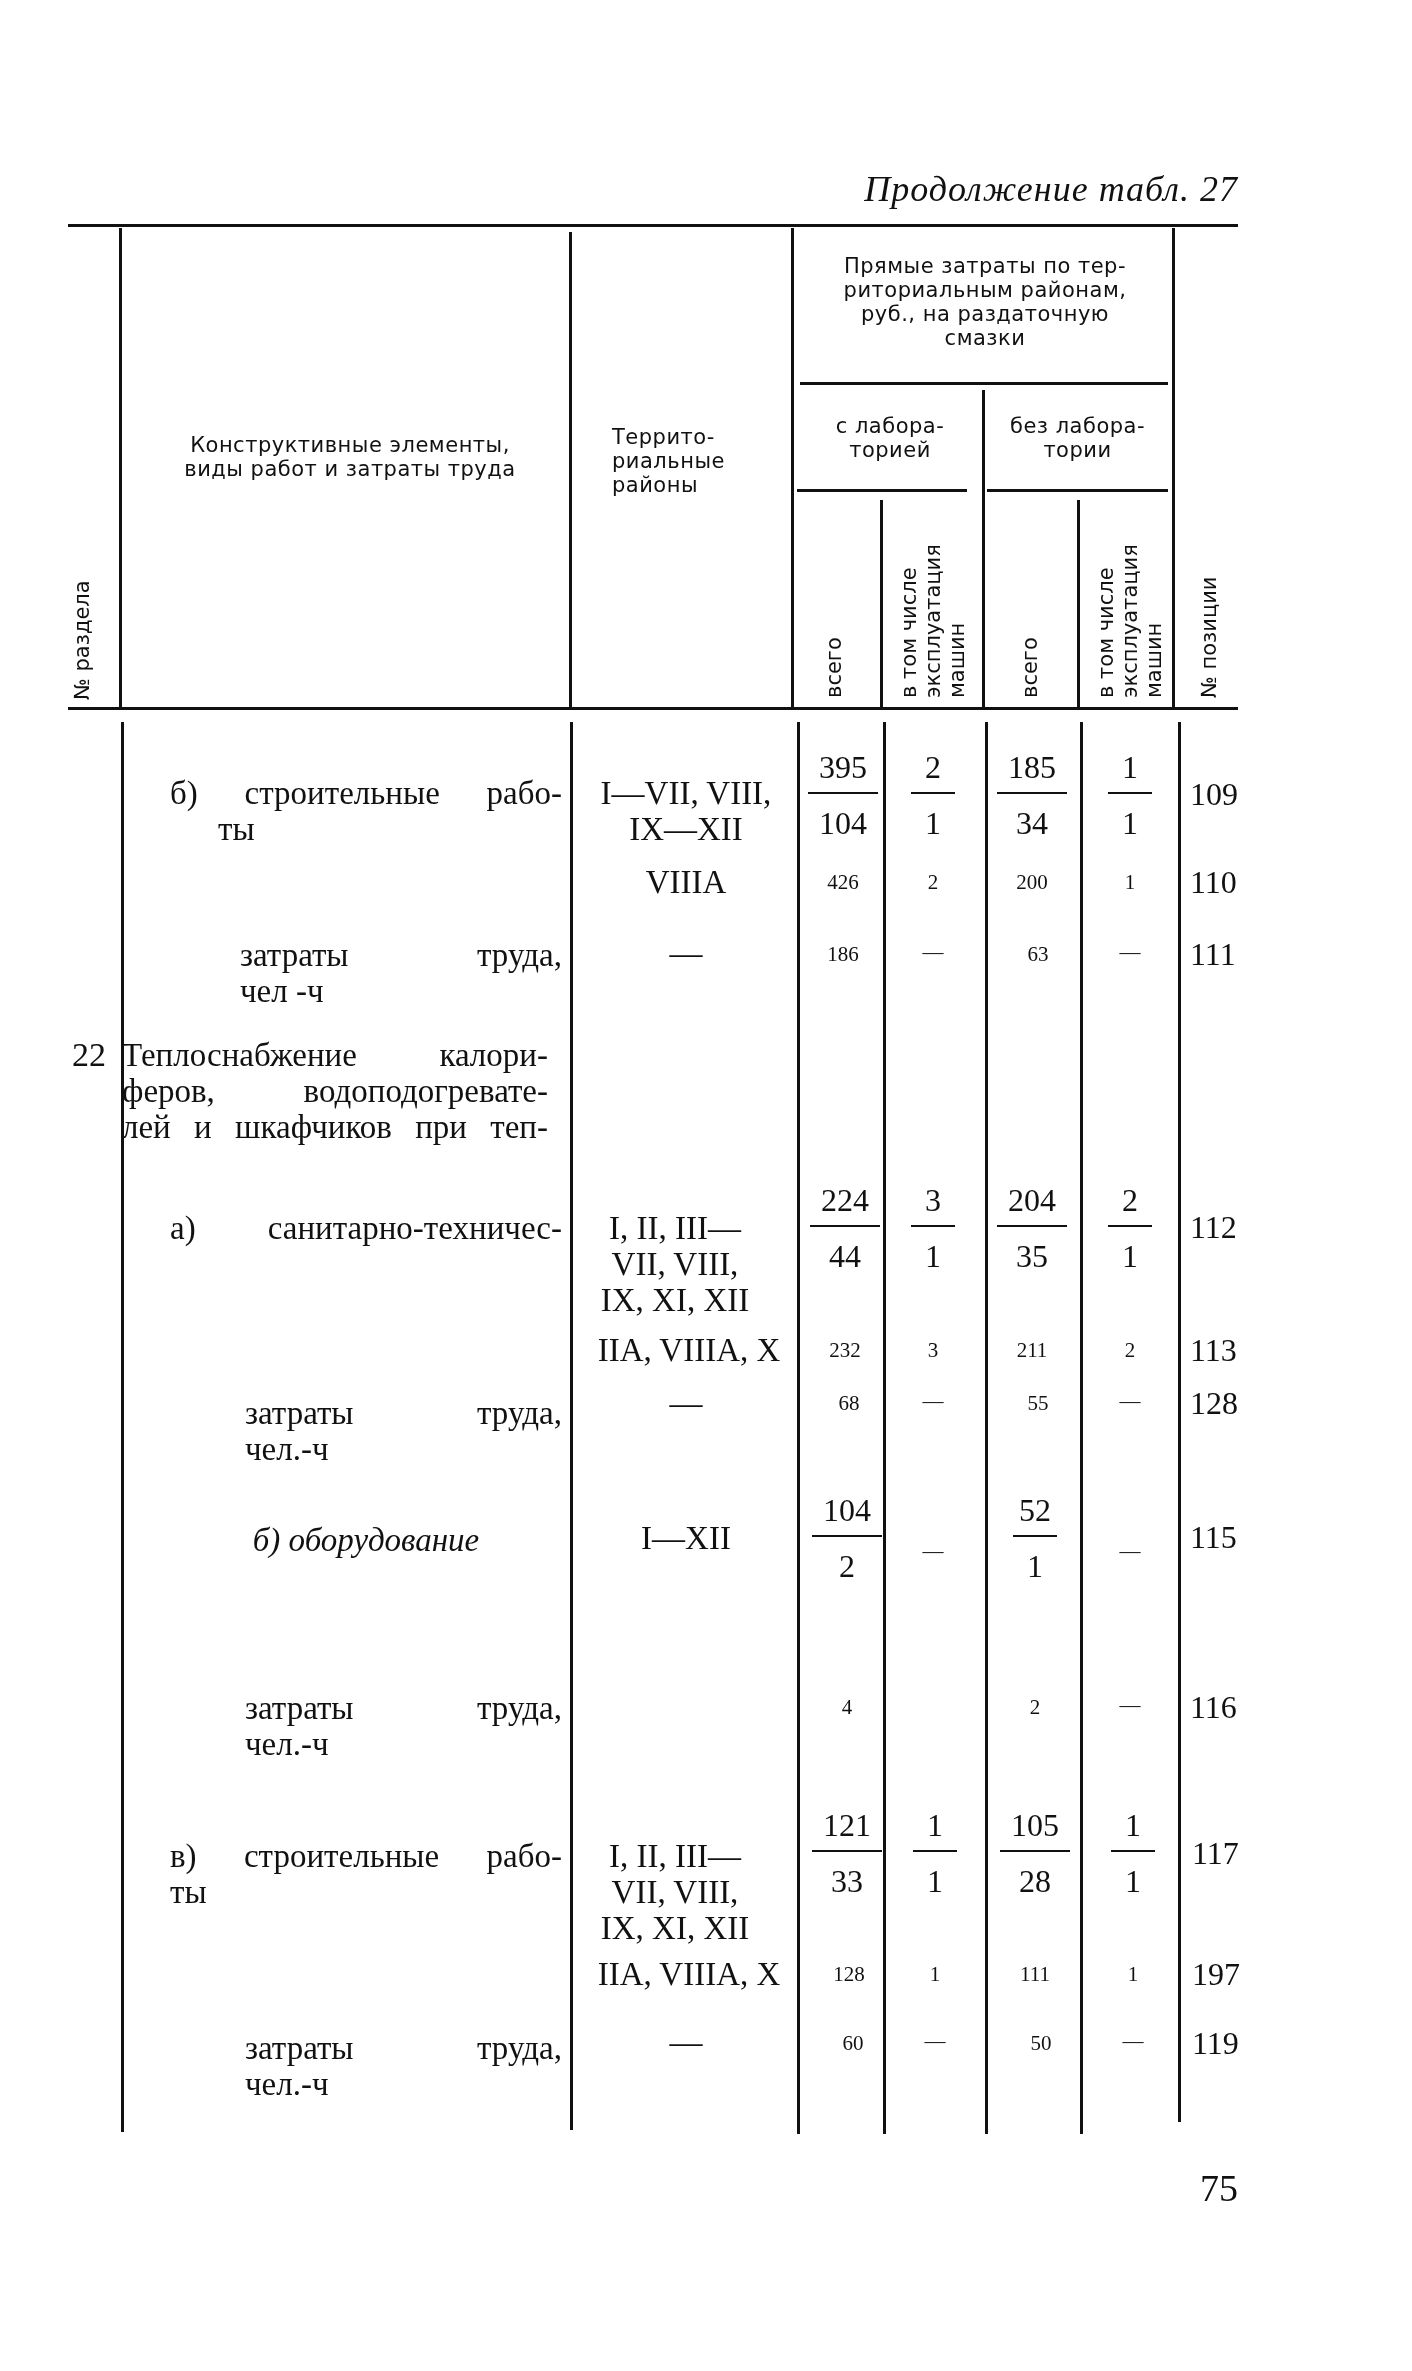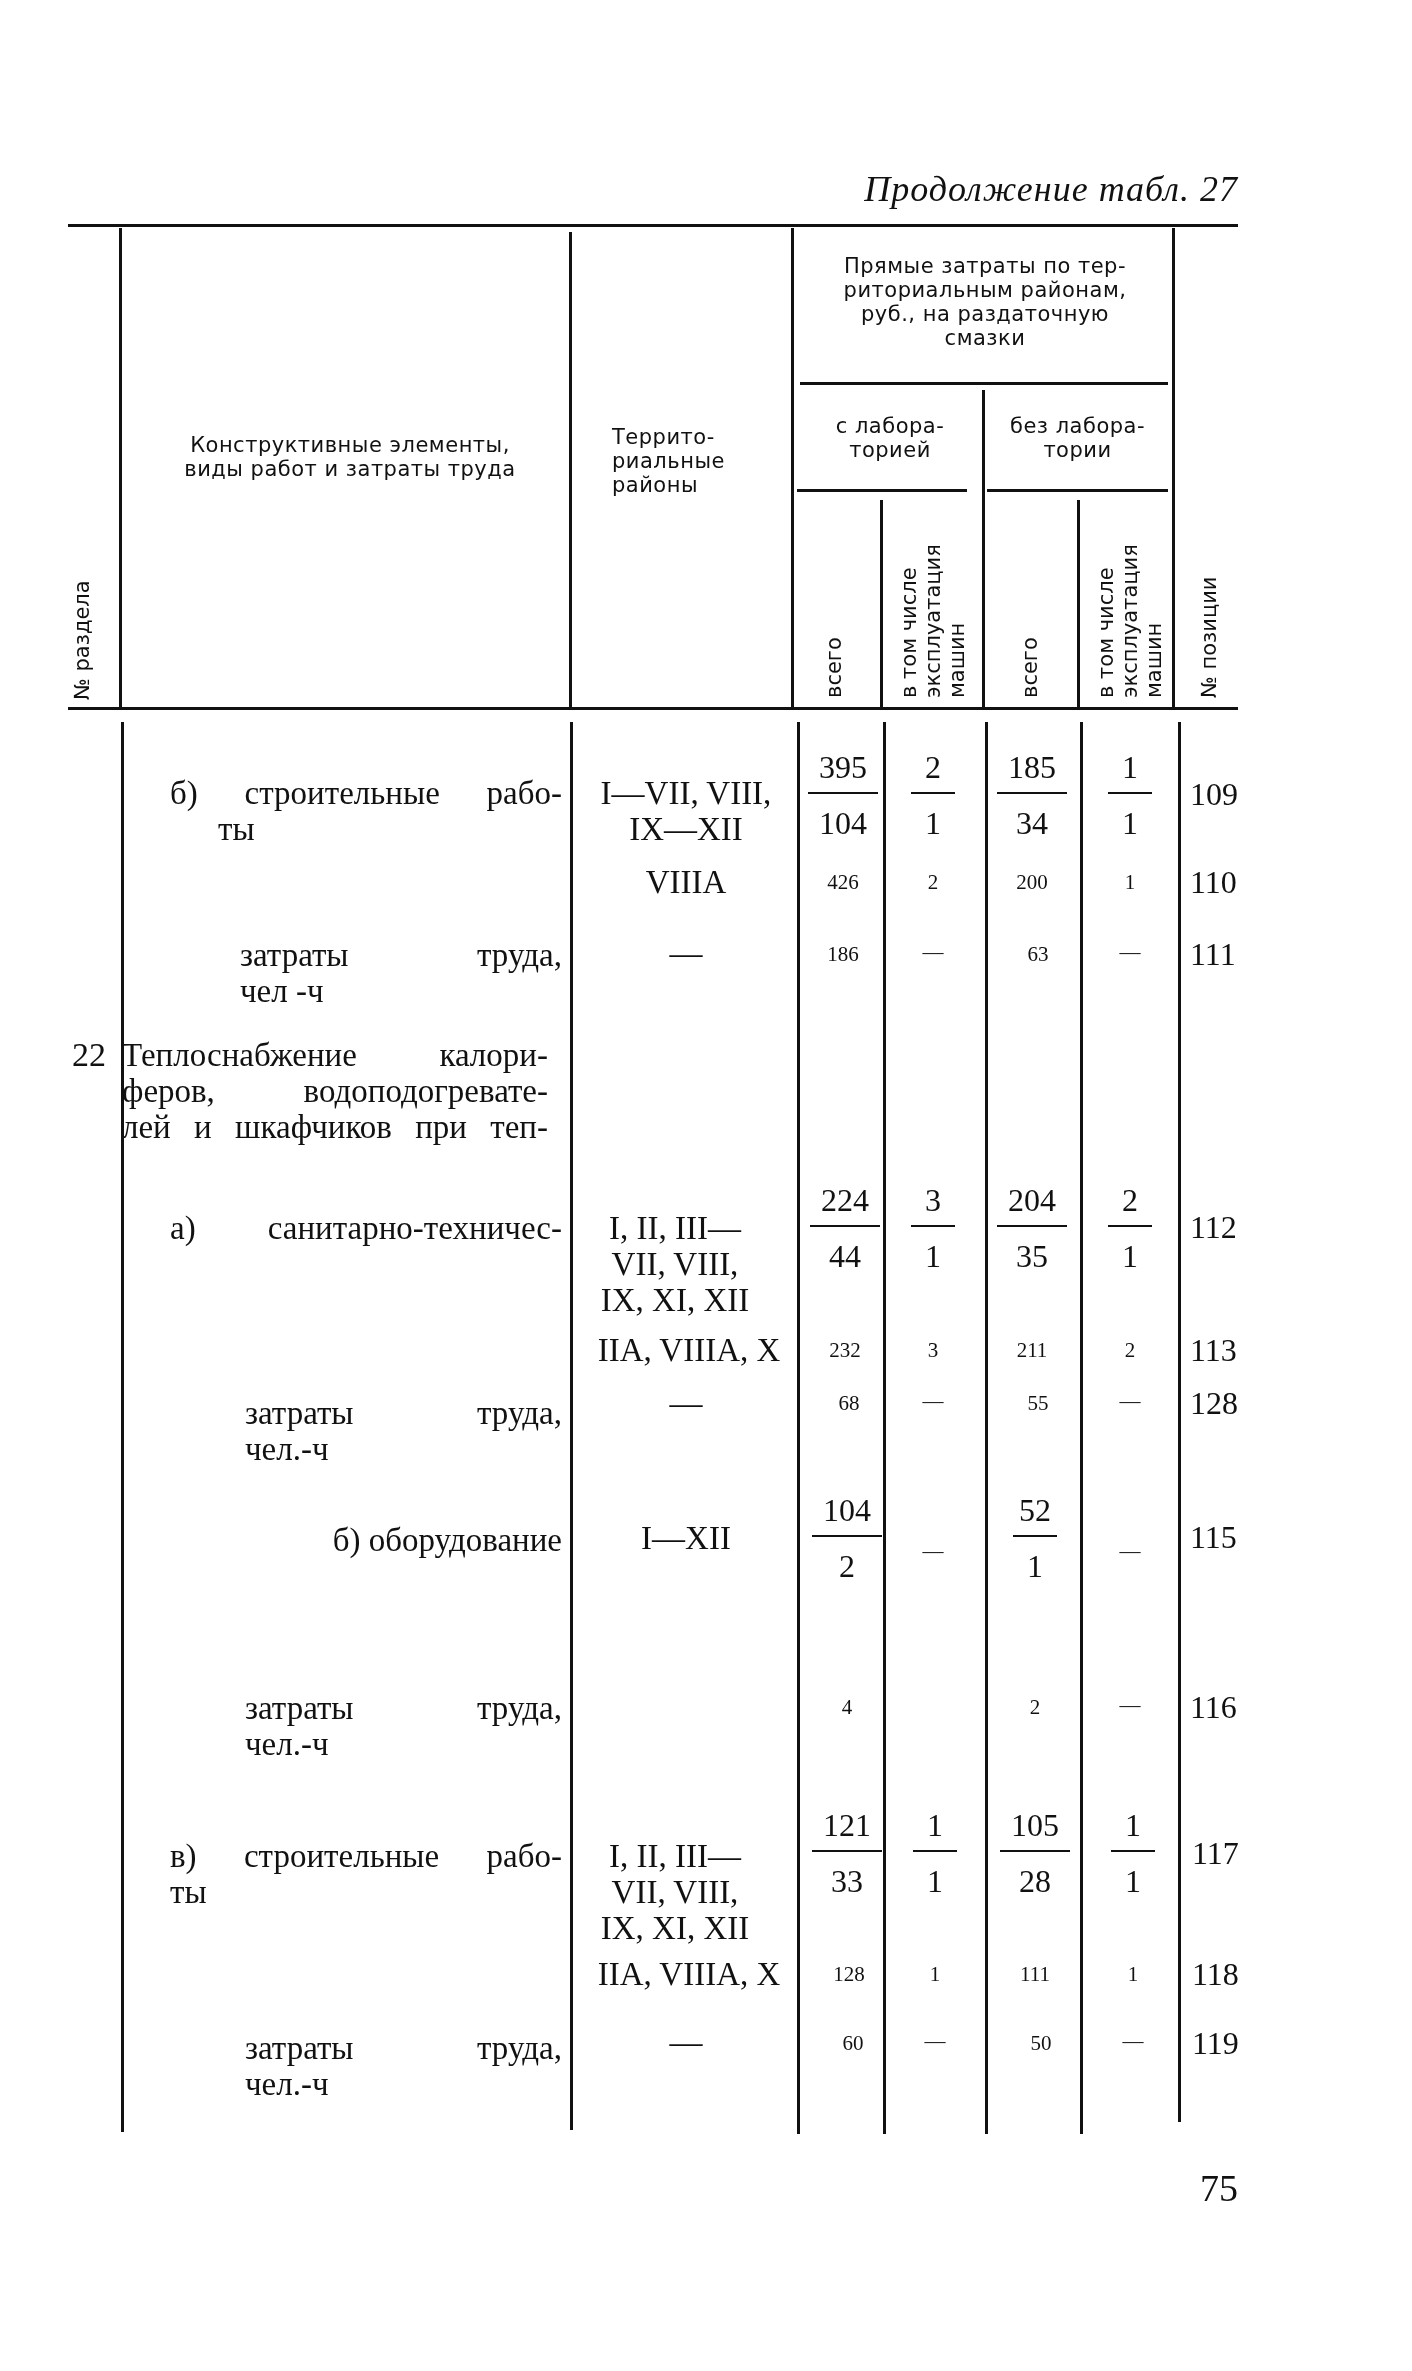--- a/index.html
+++ b/index.html
@@ -173,21 +173,21 @@
   <div style="text-align-last:justify;">затраты труда,</div>
   <div>чел.-ч</div>
 </div>
 <div class="terr" style="left:575px; top:1385px; width:222px;">—</div>
 <div class="num" style="left:814px; top:1386px; width:70px;">68</div>
 <div class="num" style="left:889px; top:1384px; width:88px;">—</div>
 <div class="num" style="left:1003px; top:1386px; width:70px;">55</div>
 <div class="num" style="left:1085px; top:1384px; width:90px;">—</div>
 <div class="pos" style="left:1190px; top:1386px;">128</div>
 
-<div class="txt" style="left:170px; top:1522px; width:392px; text-align:right;">б) оборудование</div>
+<div class="txt" style="left:170px; top:1522px; width:392px; text-align:center;font-style:italic;">б) оборудование</div>
 <div class="terr" style="left:575px; top:1520px; width:222px;">I—XII</div>
 <div class="frac" style="left:812px; top:1493px; width:70px;">
   <span class="top">104</span>
   <span class="bot">2</span>
 </div>
 <div class="num" style="left:889px; top:1534px; width:88px;">—</div>
 <div class="frac" style="left:1000px; top:1493px; width:70px;">
   <span class="top" style="width:44px;">52</span>
   <span class="bot">1</span>
 </div>
@@ -229,21 +229,21 @@
   <span class="top" style="width:44px;">1</span>
   <span class="bot">1</span>
 </div>
 <div class="pos" style="left:1192px; top:1836px;">117</div>
 
 <div class="terr" style="left:578px; top:1956px; width:222px;">IIA, VIIIA, X</div>
 <div class="num" style="left:814px; top:1957px; width:70px;">128</div>
 <div class="num" style="left:891px; top:1957px; width:88px;">1</div>
 <div class="num" style="left:1000px; top:1957px; width:70px;">111</div>
 <div class="num" style="left:1088px; top:1957px; width:90px;">1</div>
-<div class="pos" style="left:1192px; top:1957px;">118</div>
+<div class="pos" style="left:1192px; top:1957px;">197</div>
 
 <div class="txt" style="left:245px; top:2030px; width:317px;">
   <div style="text-align-last:justify;">затраты труда,</div>
   <div>чел.-ч</div>
 </div>
 <div class="terr" style="left:575px; top:2024px; width:222px;">—</div>
 <div class="num" style="left:818px; top:2026px; width:70px;">60</div>
 <div class="num" style="left:891px; top:2024px; width:88px;">—</div>
 <div class="num" style="left:1006px; top:2026px; width:70px;">50</div>
 <div class="num" style="left:1088px; top:2024px; width:90px;">—</div>

